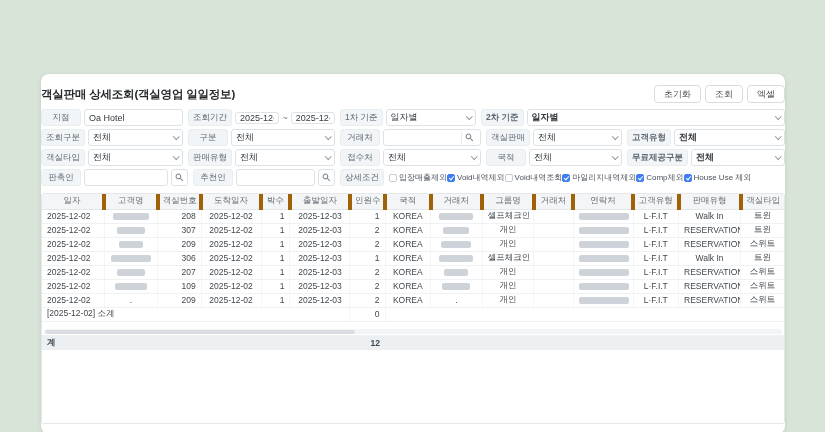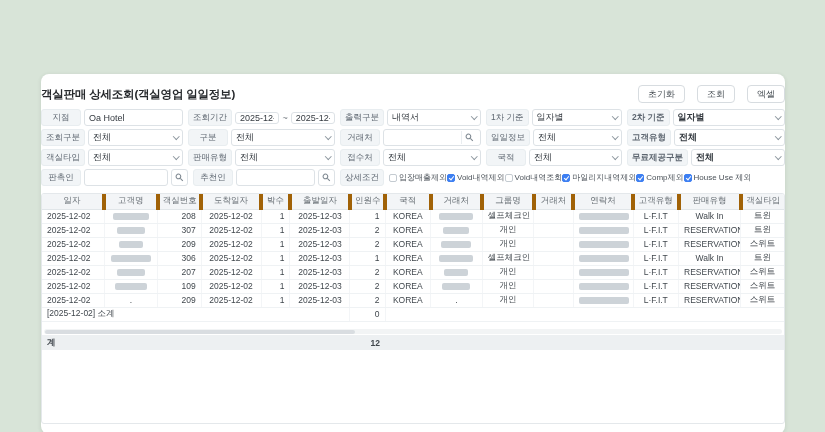--- a/index.html
+++ b/index.html
@@ -13,21 +13,21 @@
     position: absolute; left: 41px; top: 74px; width: 744px; height: 360px;
     background: var(--card-background, #ffffff);
     border-radius: 8px; box-shadow: 0 1px 4px rgba(40,60,50,.12);
     padding: 11px 0 10px; display: flex; flex-direction: column;
   }
   .card-header { display: flex; justify-content: space-between; align-items: center; height: 18px; margin-bottom: 6px; }
   .title { font-size: 11.5px; font-weight: 700; color: #26292c; letter-spacing: -0.2px; }
   .toolbar { display: flex; gap: 4px; }
   .btn {
     font-family: inherit; font-size: 9px; color: #474e54; background: #fff;
-    border: 1px solid #d7dce0; border-radius: 4px; padding: 0 9px; height: 18px; cursor: pointer; margin-left: 8px;
+    border: 1px solid #d7dce0; border-radius: 4px; padding: 0 9px; height: 18px; cursor: pointer;
   }
   
   .filters { display: flex; flex-direction: column; gap: 3px; margin-bottom: 7px; }
   .frow { display: flex; gap: 5px; height: 17px; }
   .field { display: flex; gap: 3px; min-width: 0; }
   .w1 { width: 142px; flex: none; } .w2 { width: 147px; flex: none; }
   .w3 { width: 141px; flex: none; } .w4 { width: 136px; flex: none; }
   .w5 { flex: 1; font-weight: bold; } .wide { flex: 1; }
   .flabel {
     background: var(--label-background, #f2f5f7); border: 1px solid #e8edf0; border-radius: 3px;
@@ -123,27 +123,20 @@
         <div class="range">
           <div class="control">
             <input value="2025-12-02" style="">
           </div>
           <span class="tilde">~</span>
           <div class="control">
             <input value="2025-12-02" style="">
           </div>
         </div>
       </div>
-      <div class="field w3">
-        <span class="flabel">출력구분</span>
-        <div class="control select">
-          <span class="selval">내역서</span>
-          <span class="chev"></span>
-        </div>
-      </div>
       <div class="field w4">
         <span class="flabel">1차 기준</span>
         <div class="control select">
           <span class="selval">일자별</span>
           <span class="chev"></span>
         </div>
       </div>
       <div class="field w5">
         <span class="flabel">2차 기준</span>
         <div class="control select">
@@ -174,21 +167,21 @@
           <input value="" style="">
           <span class="mag-btn">
             <svg width="9" height="9" viewBox="0 0 10 10">
                 <circle cx="3.8" cy="3.8" r="2.6" fill="none" stroke="#7d8790" stroke-width="1.2"></circle>
                 <line x1="5.9" y1="5.9" x2="8.7" y2="8.7" stroke="#7d8790" stroke-width="1.2"></line>
               </svg>
           </span>
         </div>
       </div>
       <div class="field w4">
-        <span class="flabel">일일정보</span>
+        <span class="flabel">객실판매</span>
         <div class="control select">
           <span class="selval">전체</span>
           <span class="chev"></span>
         </div>
       </div>
       <div class="field w5">
         <span class="flabel">고객유형</span>
         <div class="control select">
           <span class="selval">전체</span>
           <span class="chev"></span>

